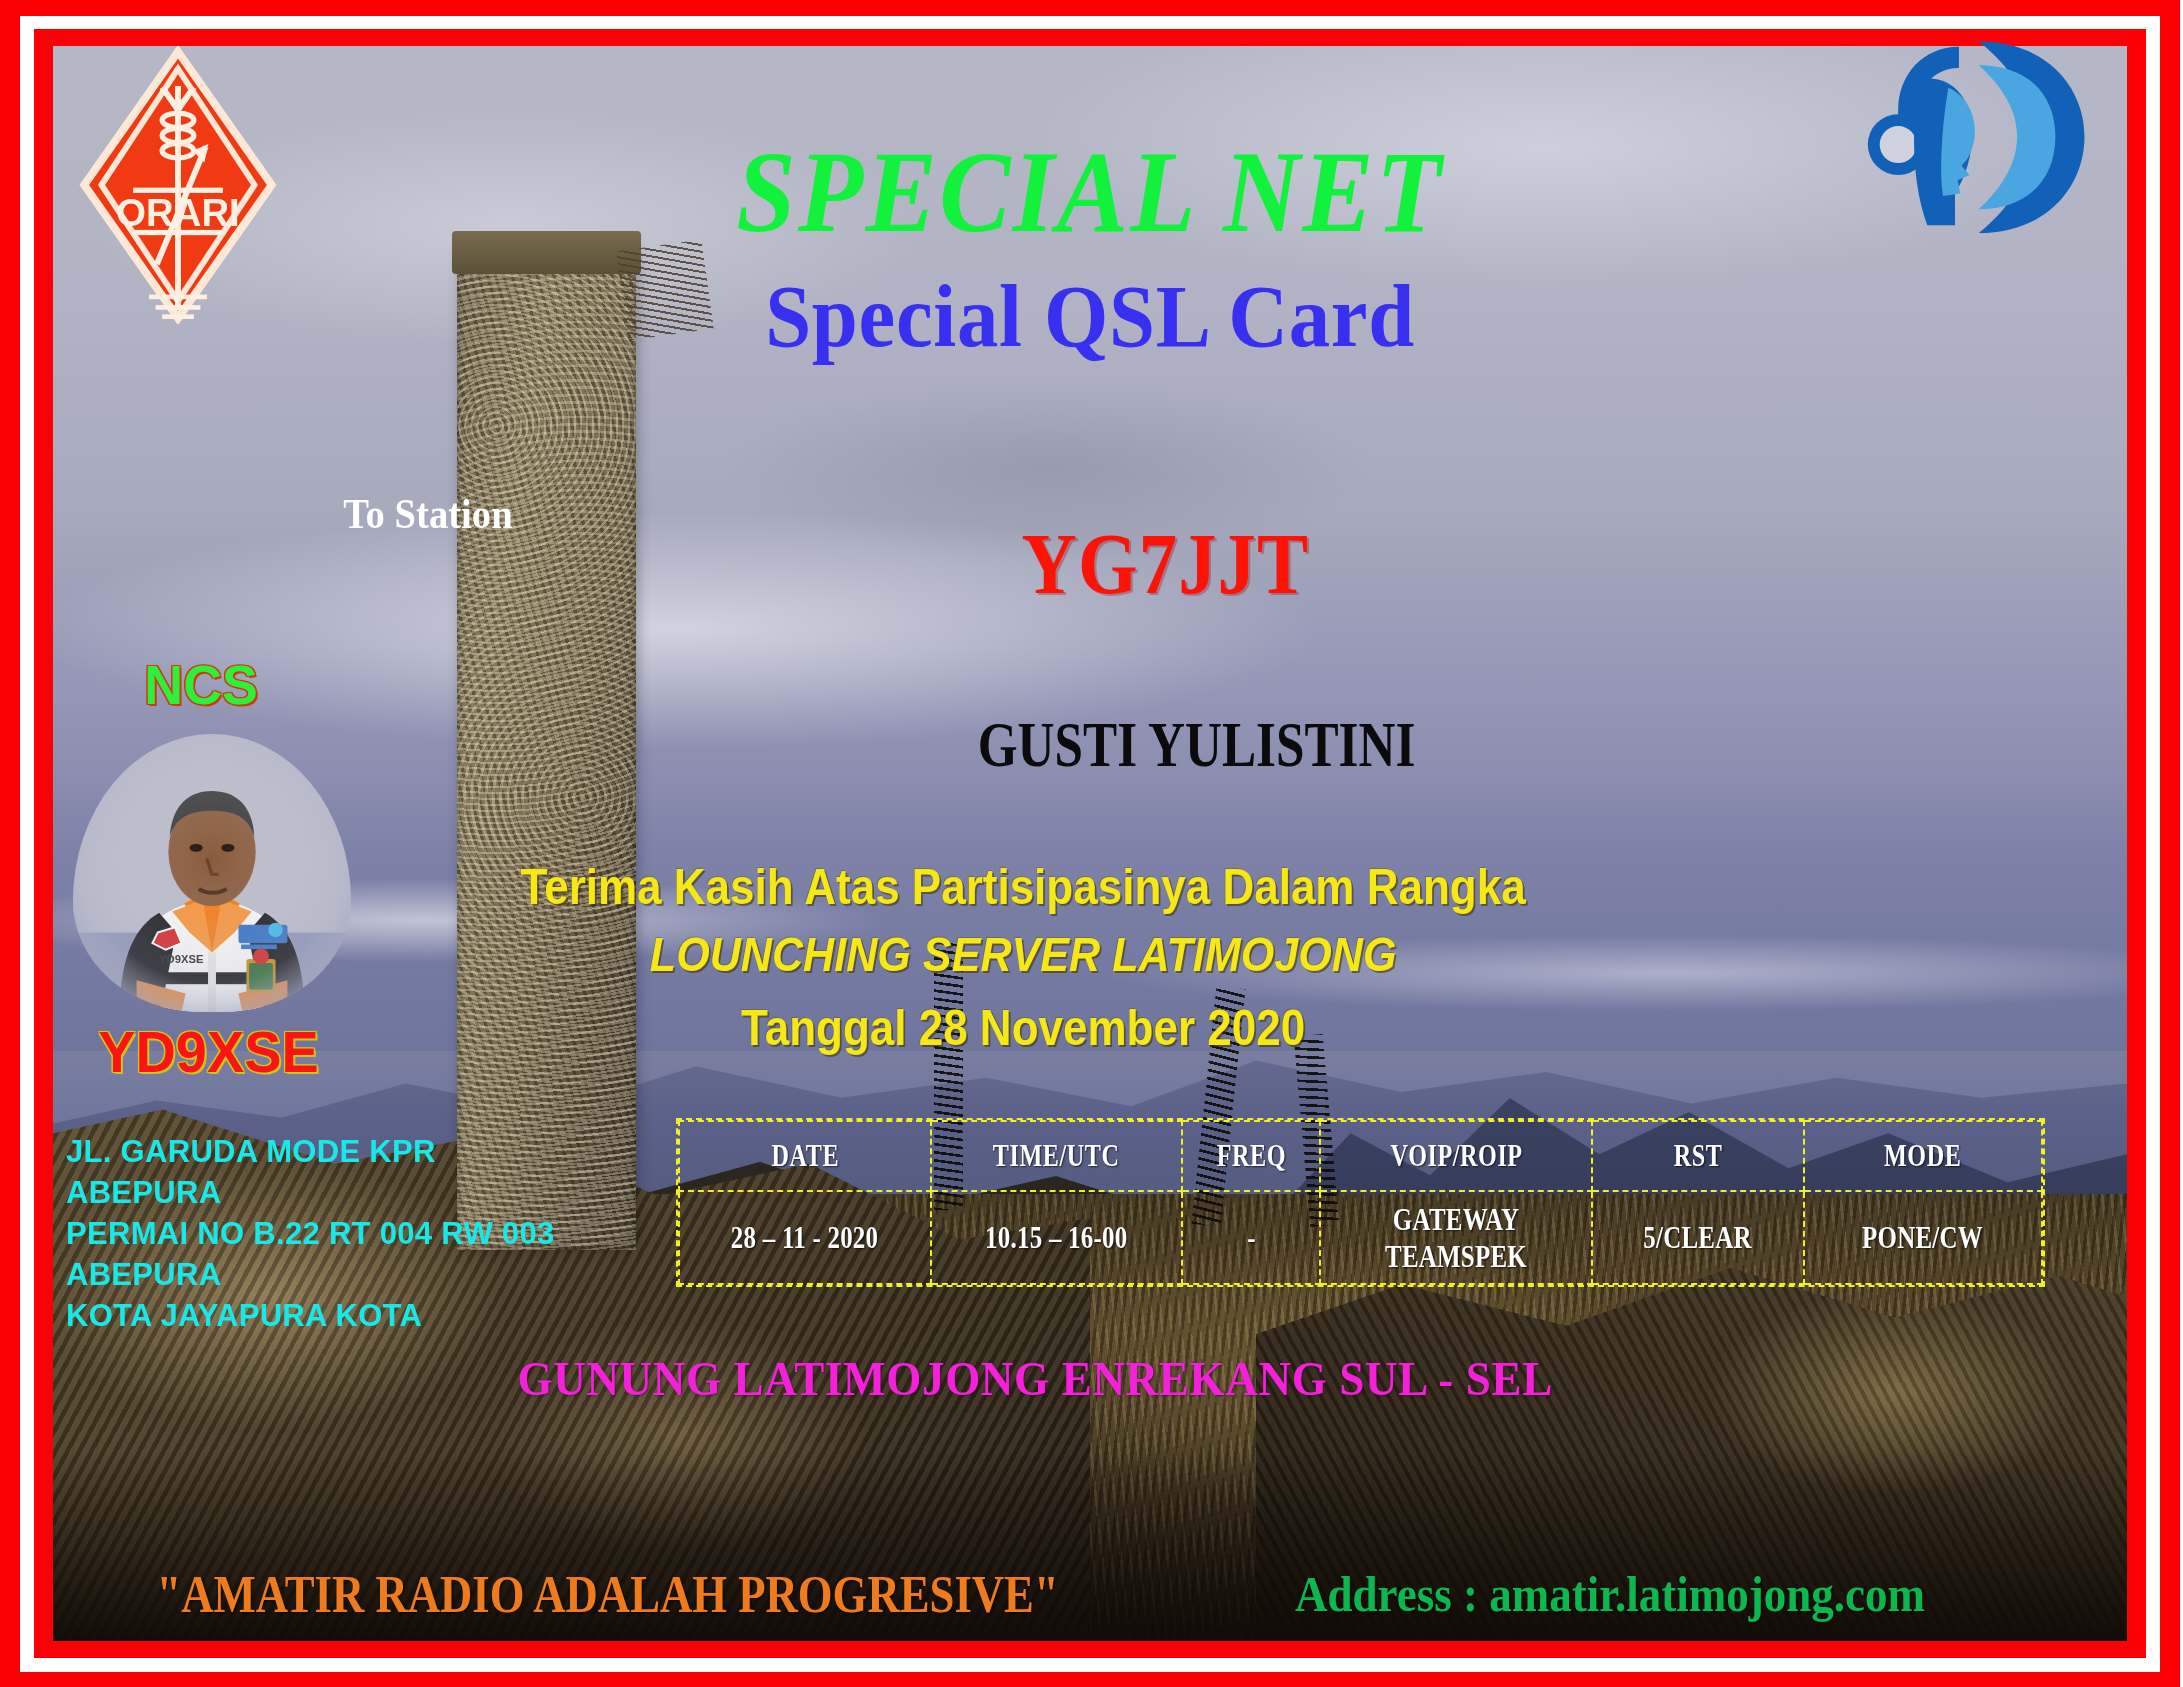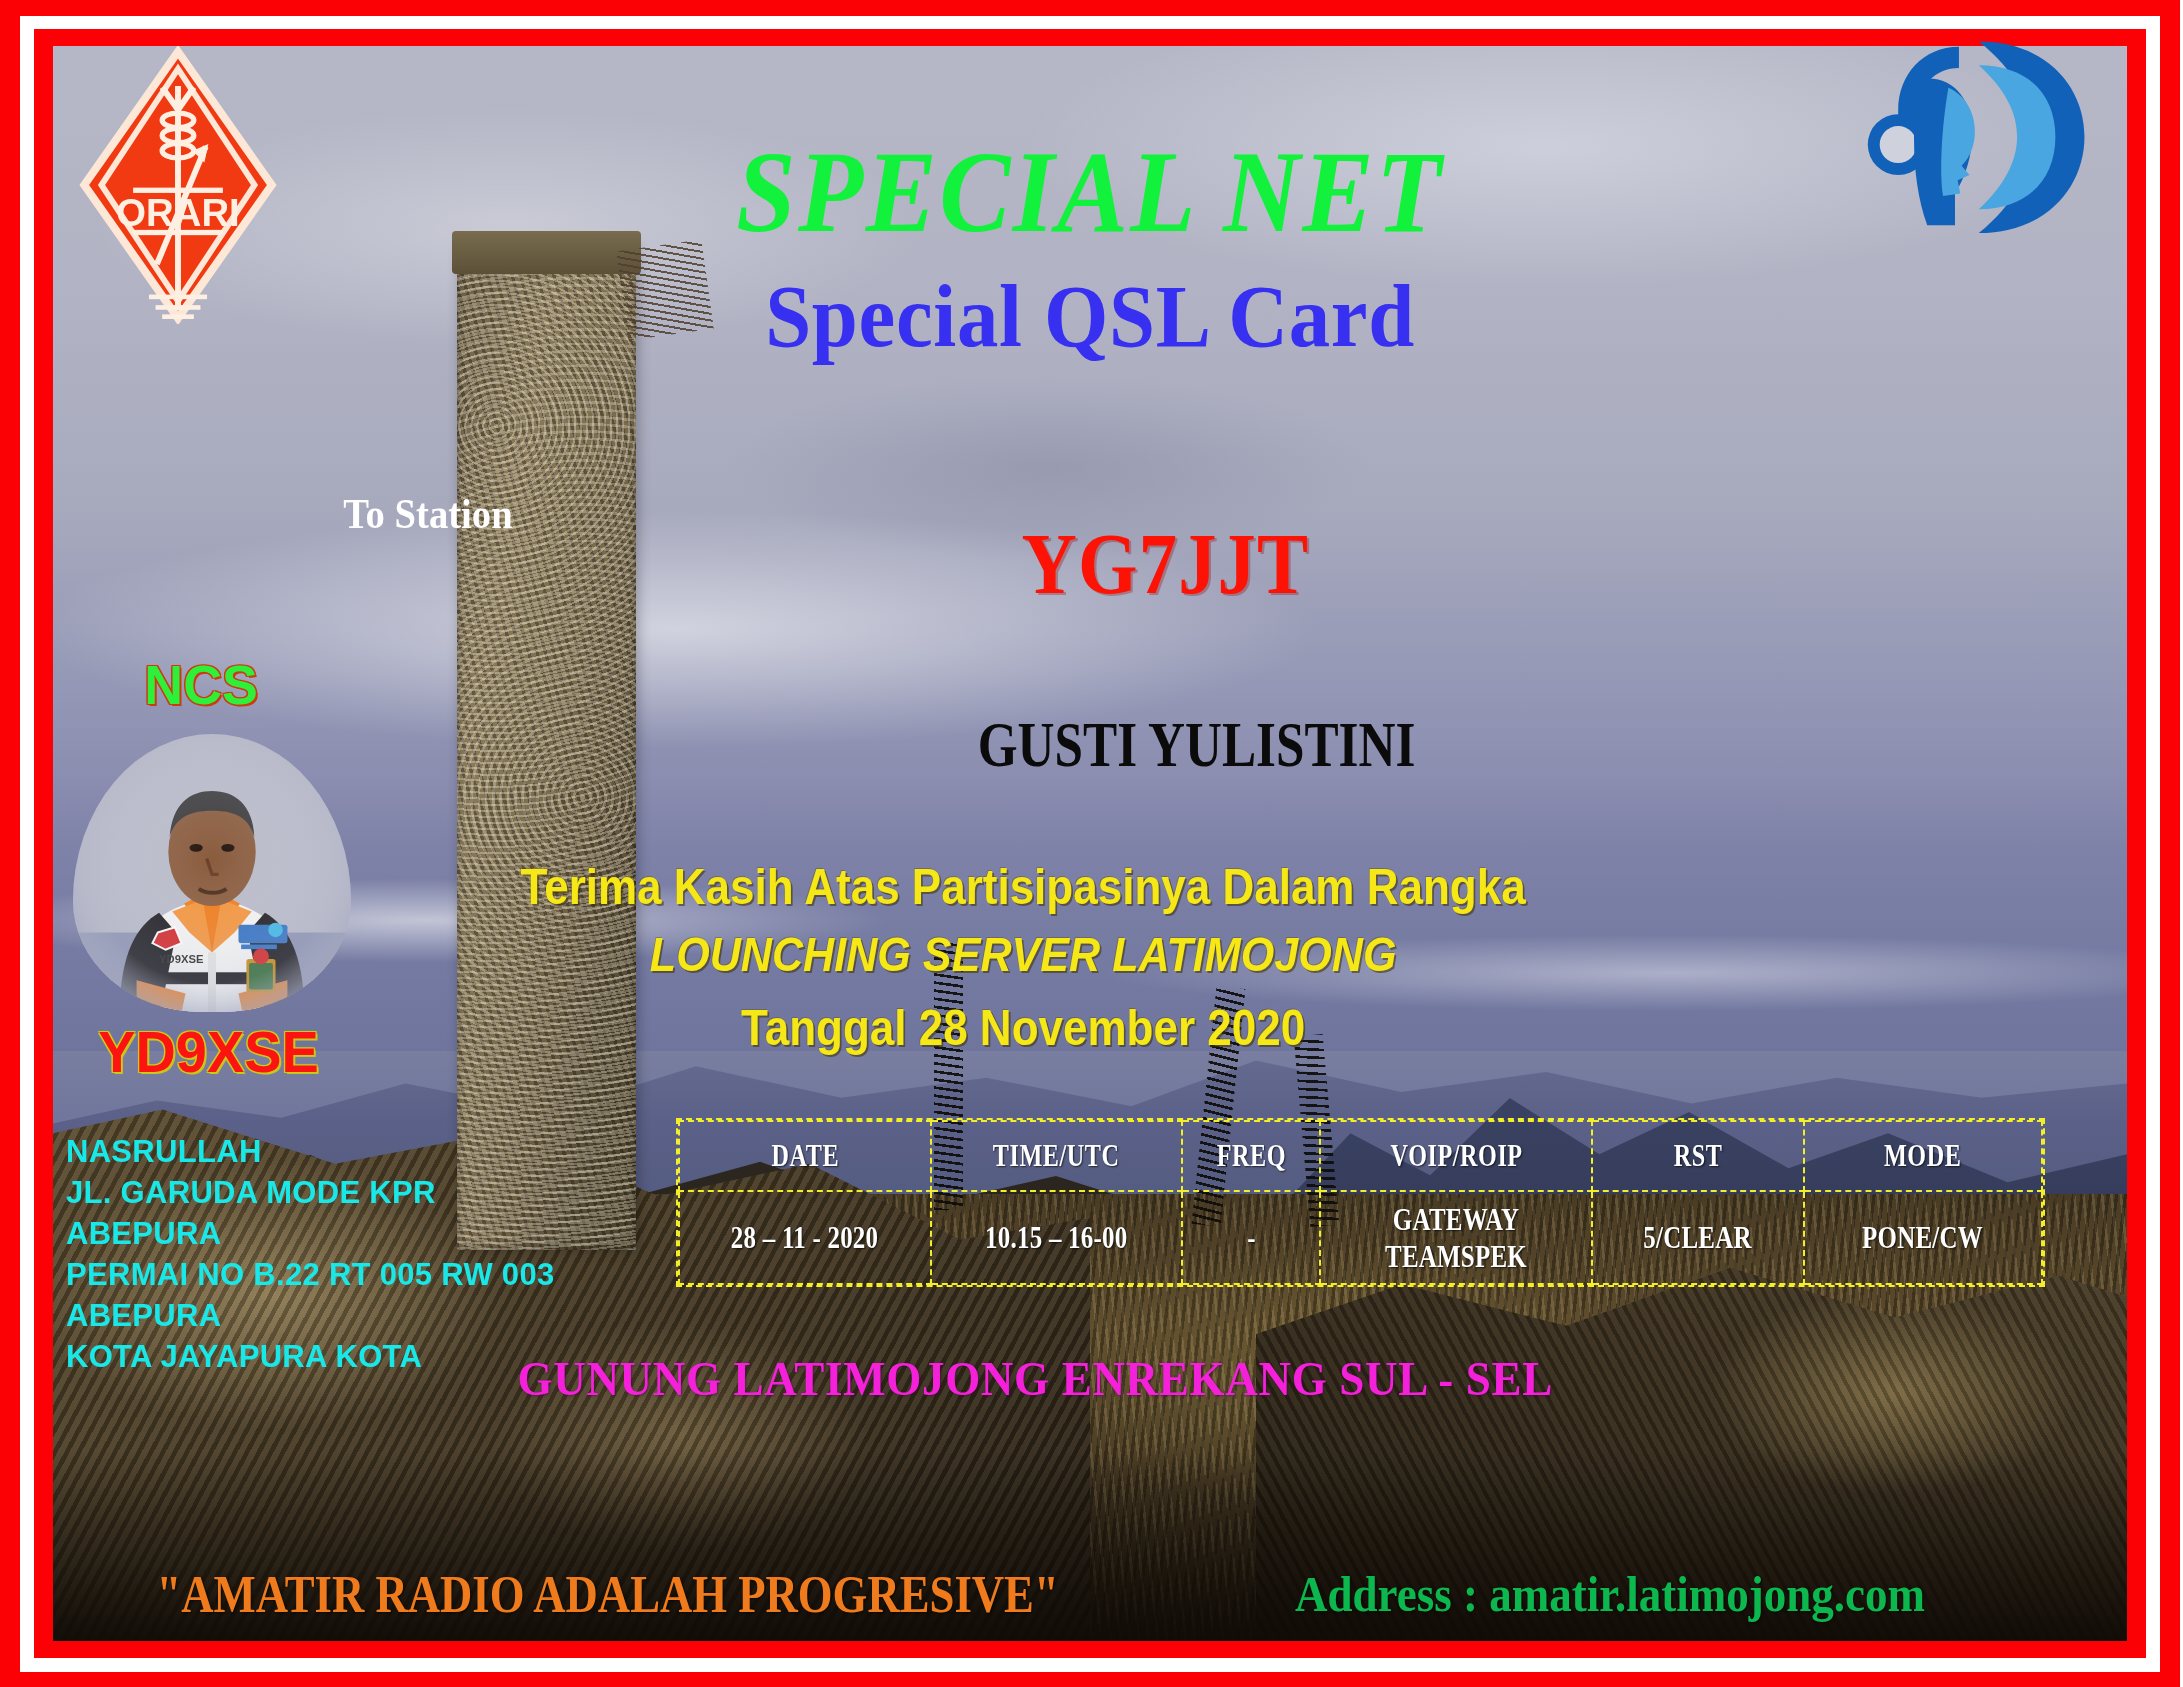--- a/index.html
+++ b/index.html
@@ -254,24 +254,23 @@
       <ellipse cx="186" cy="172" rx="10" ry="6" fill="#241610"></ellipse>
       <ellipse cx="234" cy="172" rx="10" ry="6" fill="#241610"></ellipse>
       <path d="M202 188 L210 212 L220 212" fill="none" stroke="#6b4127" stroke-width="5"></path>
       <path d="M190 234 C202 242 220 242 232 234" fill="none" stroke="#4c2d1b" stroke-width="6"></path>
       <rect width="420" height="420" fill="url(#vig)"></rect>
     </svg>
   </div>
   <div class="abs" id="ycall">YD9XSE</div>
 
   <div id="address-block">
-    <div>NASRULLAH</div>
     <div>JL. GARUDA MODE KPR</div>
     <div>ABEPURA</div>
-    <div>PERMAI NO B.22 RT 005 RW 003</div>
+    <div>PERMAI NO B.22 RT 004 RW 003</div>
     <div>ABEPURA</div>
     <div>KOTA JAYAPURA KOTA</div>
   </div>
 
   <div id="qsotable">
     <table>
       <thead>
         <tr>
           <th class="c-date"><span>DATE</span></th>
           <th class="c-time"><span>TIME/UTC</span></th>

